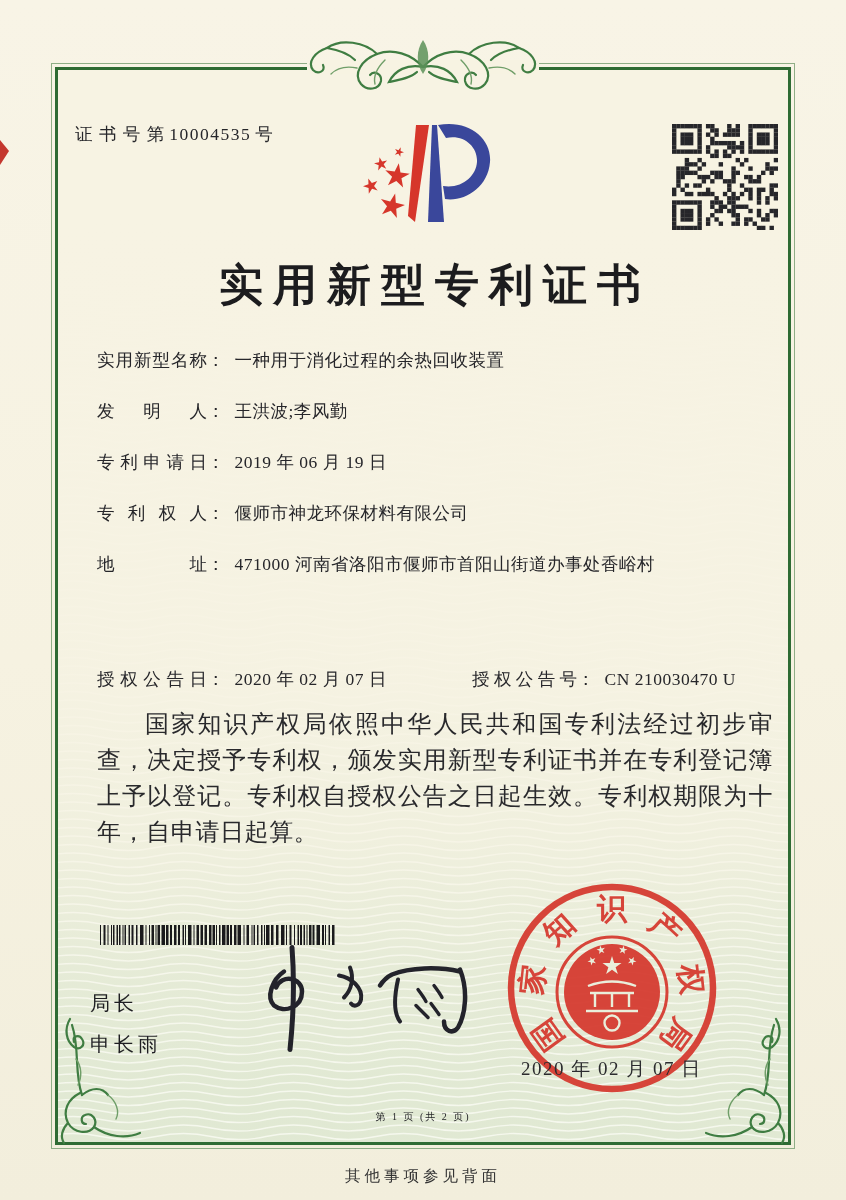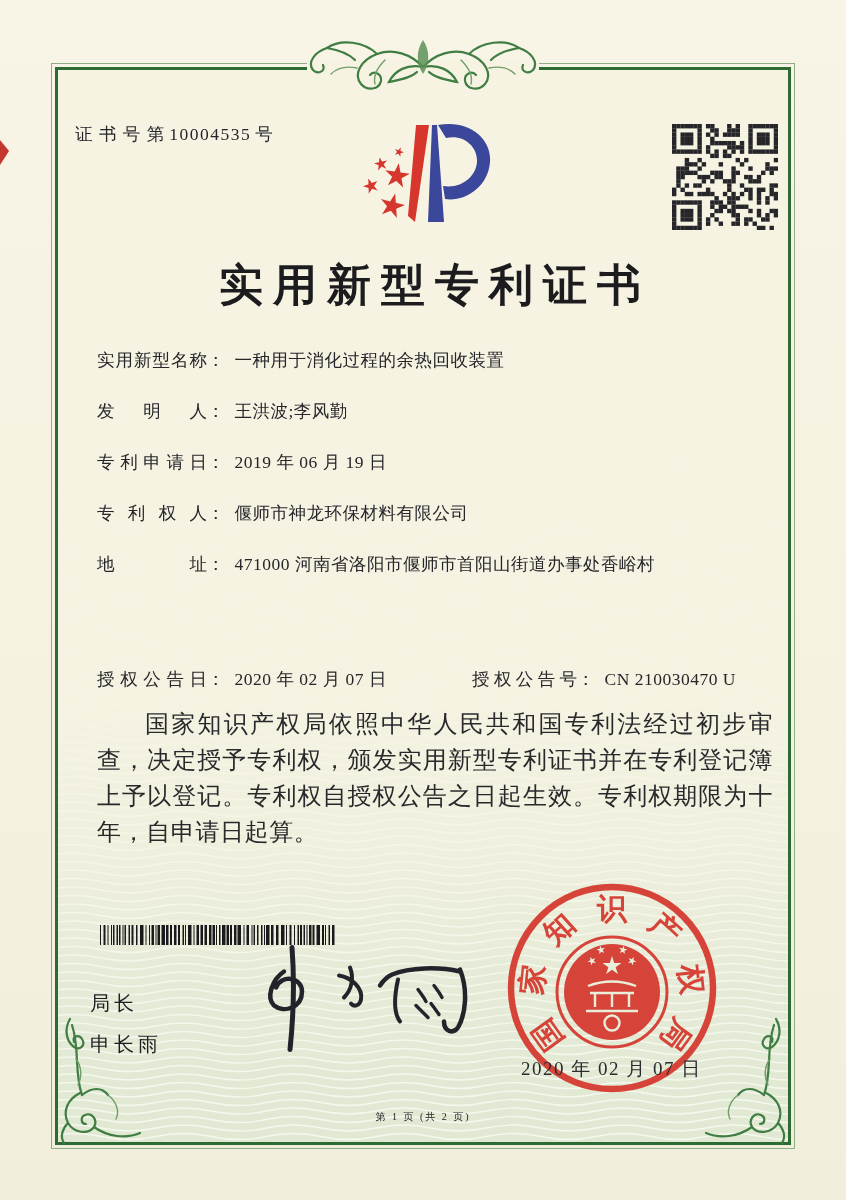--- a/index.html
+++ b/index.html
@@ -583,14 +583,15 @@
           <path d="M92 119 H136"></path>
           <path d="M97 119 V133 M114 119 V133 M131 119 V133"></path>
           <path d="M88 137 H140"></path>
           <circle cx="114" cy="149" r="7.5"></circle>
         </g>
       </g>
     </svg>
     <div class="seal-date">2020 年 02 月 07 日</div>
 
     <div class="page-info">第 1 页 (共 2 页)</div>
+    <div class="back-note">其他事项参见背面</div>
   </div>
 </div>
 
 </body></html>

